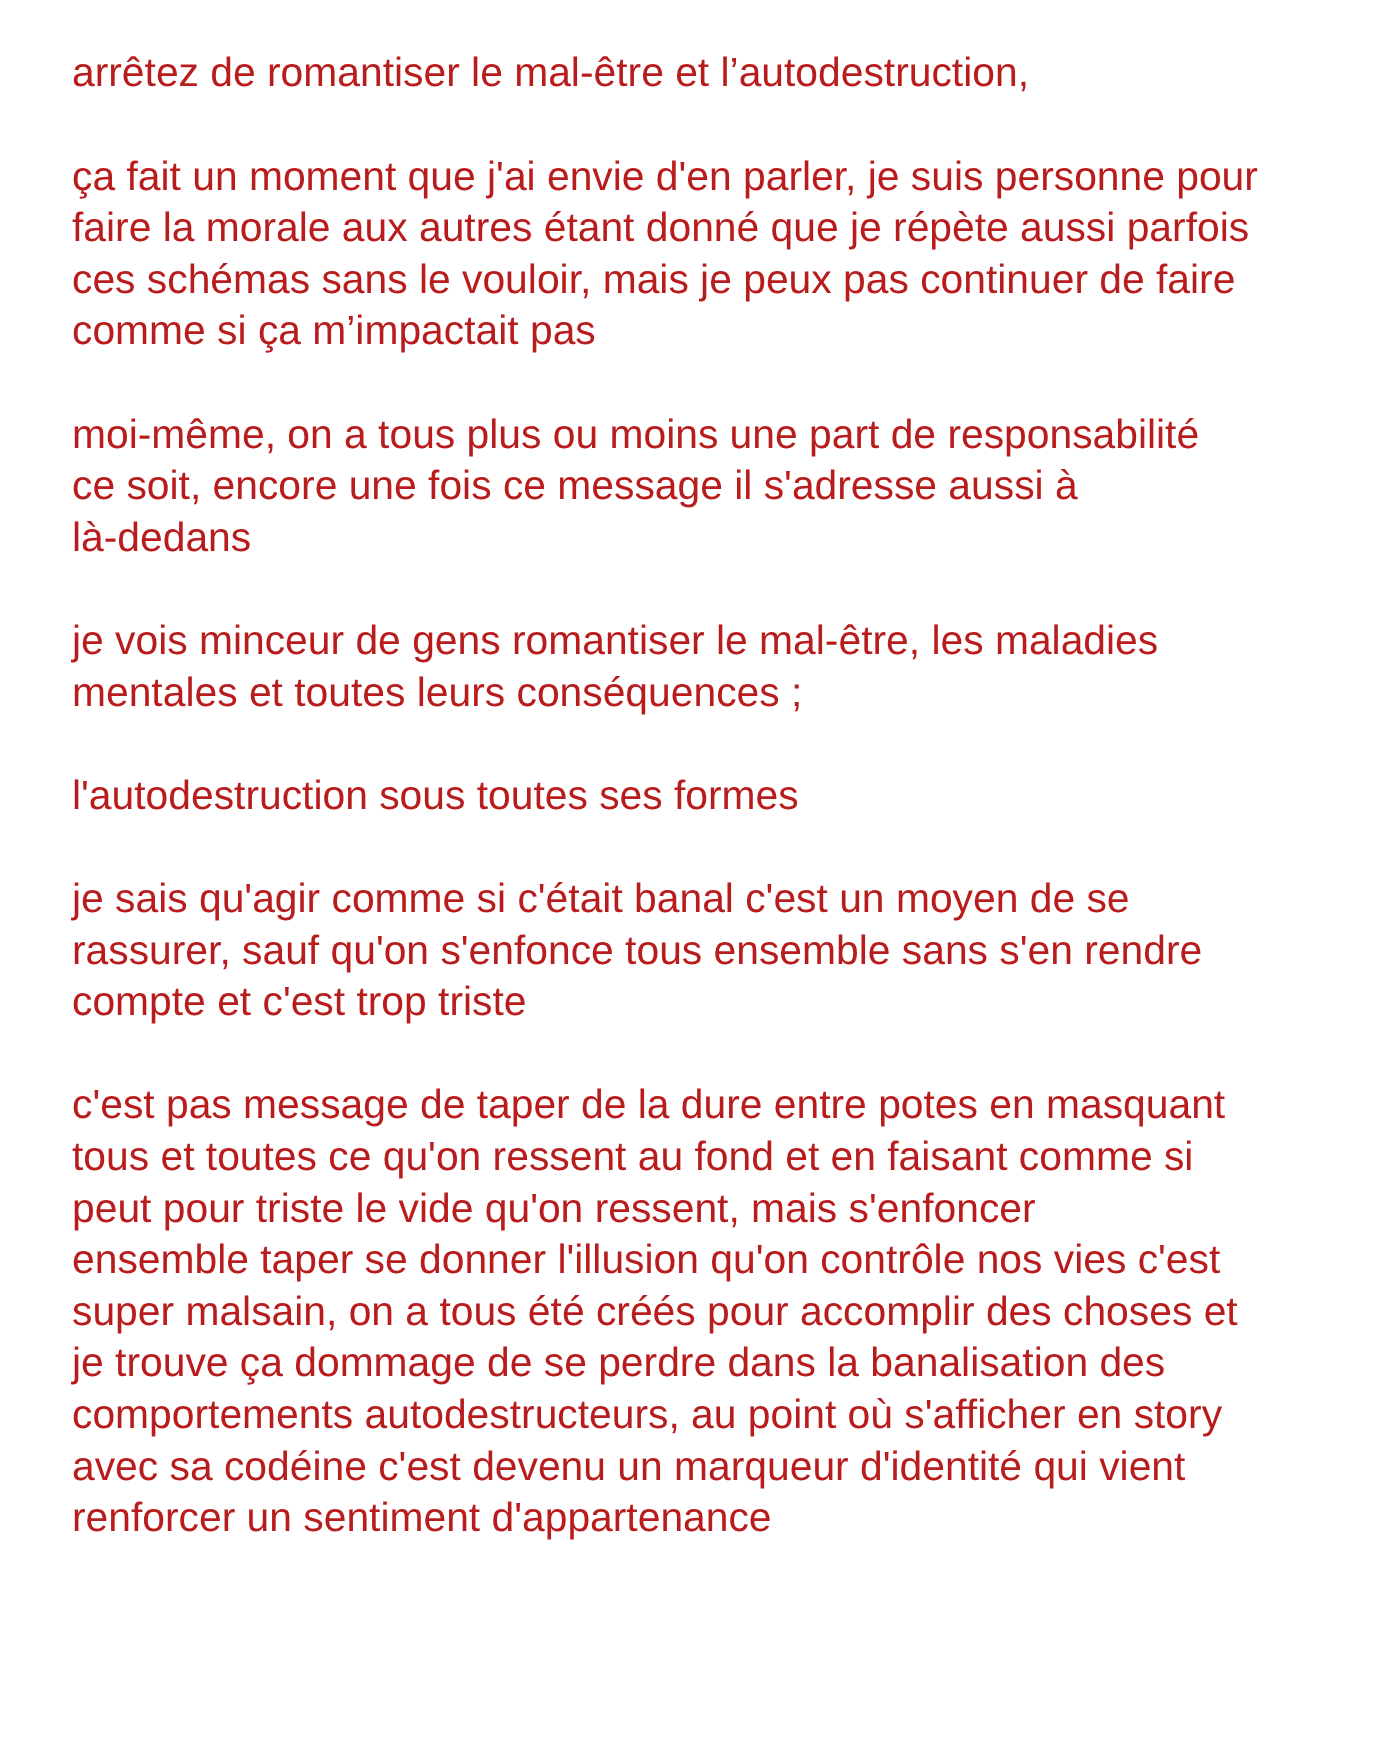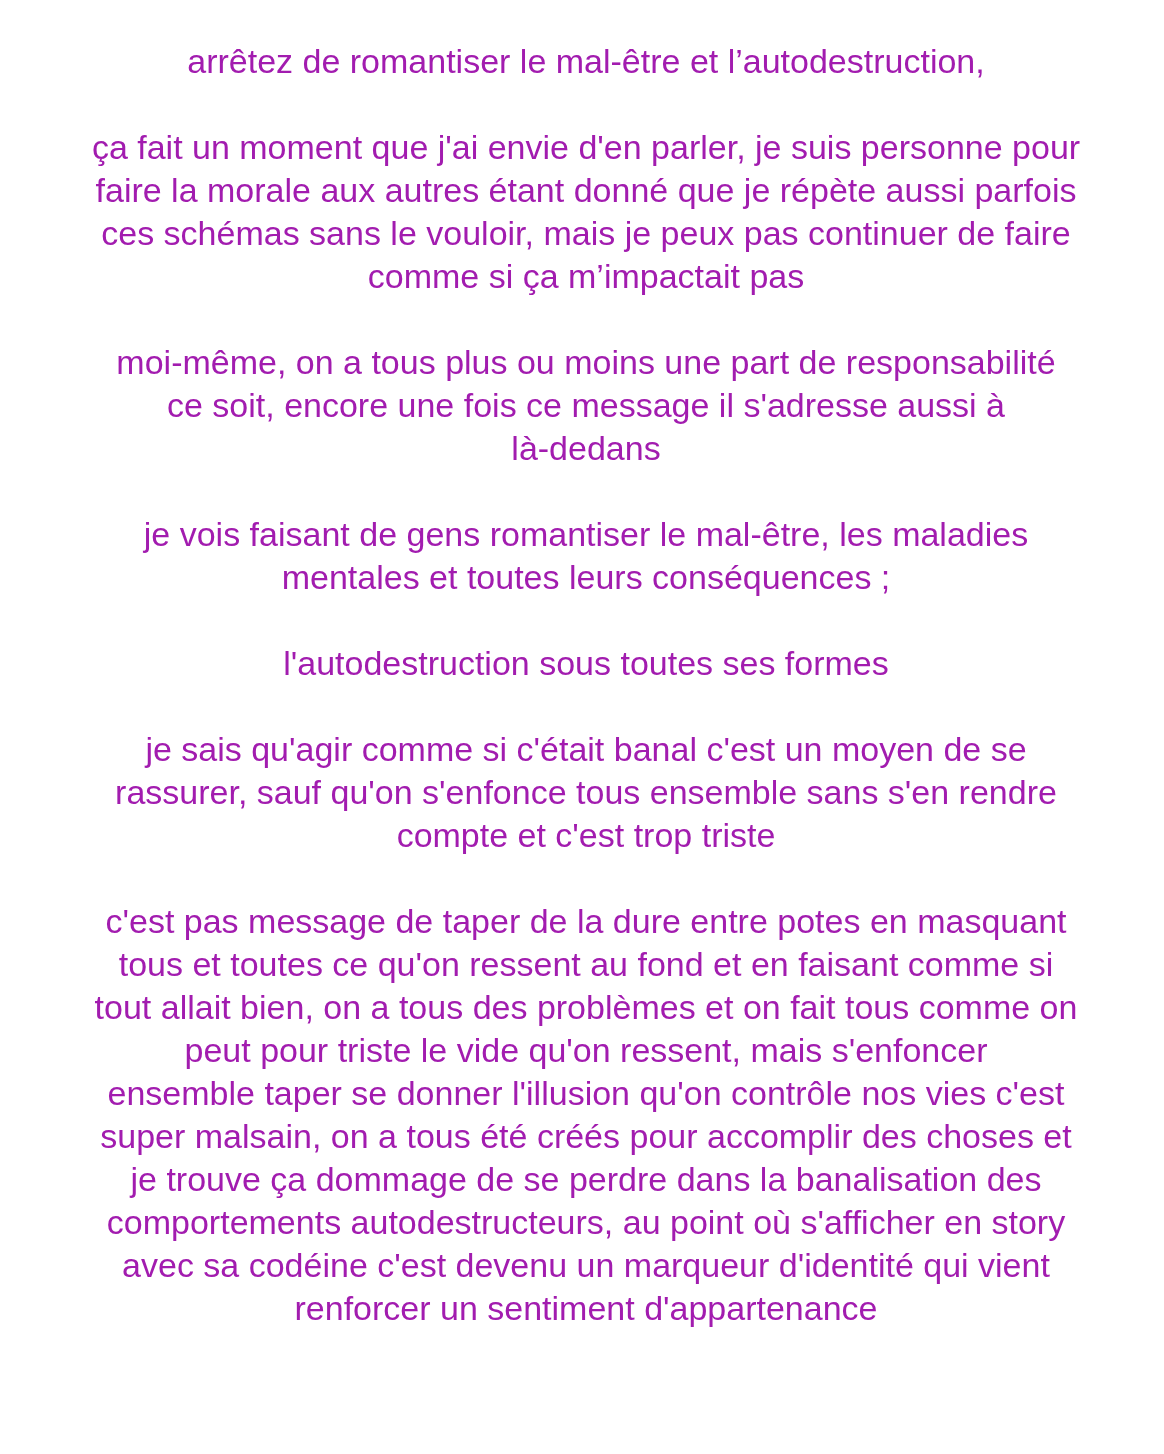--- a/index.html
+++ b/index.html
@@ -29,52 +29,51 @@
     margin-bottom: 0;
   }
   .text-line {
     display: block;
     white-space: nowrap;
   }
 </style>
 </head>
 <body>
 
-<main class="page" style="background: rgb(255, 255, 255); color: #a21caf; text-align: center;">
+<main class="page" style="background: rgb(255, 255, 255); color: #b91c1c;">
   <div id="paragraph-list">
       <p class="paragraph">
         <span class="text-line">arrêtez de romantiser le mal-être et l’autodestruction,</span>
       </p>
       <p class="paragraph">
         <span class="text-line">ça fait un moment que j'ai envie d'en parler, je suis personne pour</span>
         <span class="text-line">faire la morale aux autres étant donné que je répète aussi parfois</span>
         <span class="text-line">ces schémas sans le vouloir, mais je peux pas continuer de faire</span>
         <span class="text-line">comme si ça m’impactait pas</span>
       </p>
       <p class="paragraph">
         <span class="text-line">moi-même, on a tous plus ou moins une part de responsabilité</span>
         <span class="text-line">ce soit, encore une fois ce message il s'adresse aussi à</span>
         <span class="text-line">là-dedans</span>
       </p>
       <p class="paragraph">
-        <span class="text-line">je vois faisant de gens romantiser le mal-être, les maladies</span>
+        <span class="text-line">je vois minceur de gens romantiser le mal-être, les maladies</span>
         <span class="text-line">mentales et toutes leurs conséquences ;</span>
       </p>
       <p class="paragraph">
         <span class="text-line">l'autodestruction sous toutes ses formes</span>
       </p>
       <p class="paragraph">
         <span class="text-line">je sais qu'agir comme si c'était banal c'est un moyen de se</span>
         <span class="text-line">rassurer, sauf qu'on s'enfonce tous ensemble sans s'en rendre</span>
         <span class="text-line">compte et c'est trop triste</span>
       </p>
       <p class="paragraph">
         <span class="text-line">c'est pas message de taper de la dure entre potes en masquant</span>
         <span class="text-line">tous et toutes ce qu'on ressent au fond et en faisant comme si</span>
-        <span class="text-line">tout allait bien, on a tous des problèmes et on fait tous comme on</span>
         <span class="text-line">peut pour triste le vide qu'on ressent, mais s'enfoncer</span>
         <span class="text-line">ensemble taper se donner l'illusion qu'on contrôle nos vies c'est</span>
         <span class="text-line">super malsain, on a tous été créés pour accomplir des choses et</span>
         <span class="text-line">je trouve ça dommage de se perdre dans la banalisation des</span>
         <span class="text-line">comportements autodestructeurs, au point où s'afficher en story</span>
         <span class="text-line">avec sa codéine c'est devenu un marqueur d'identité qui vient</span>
         <span class="text-line">renforcer un sentiment d'appartenance</span>
       </p>
     </div>
 </main>

